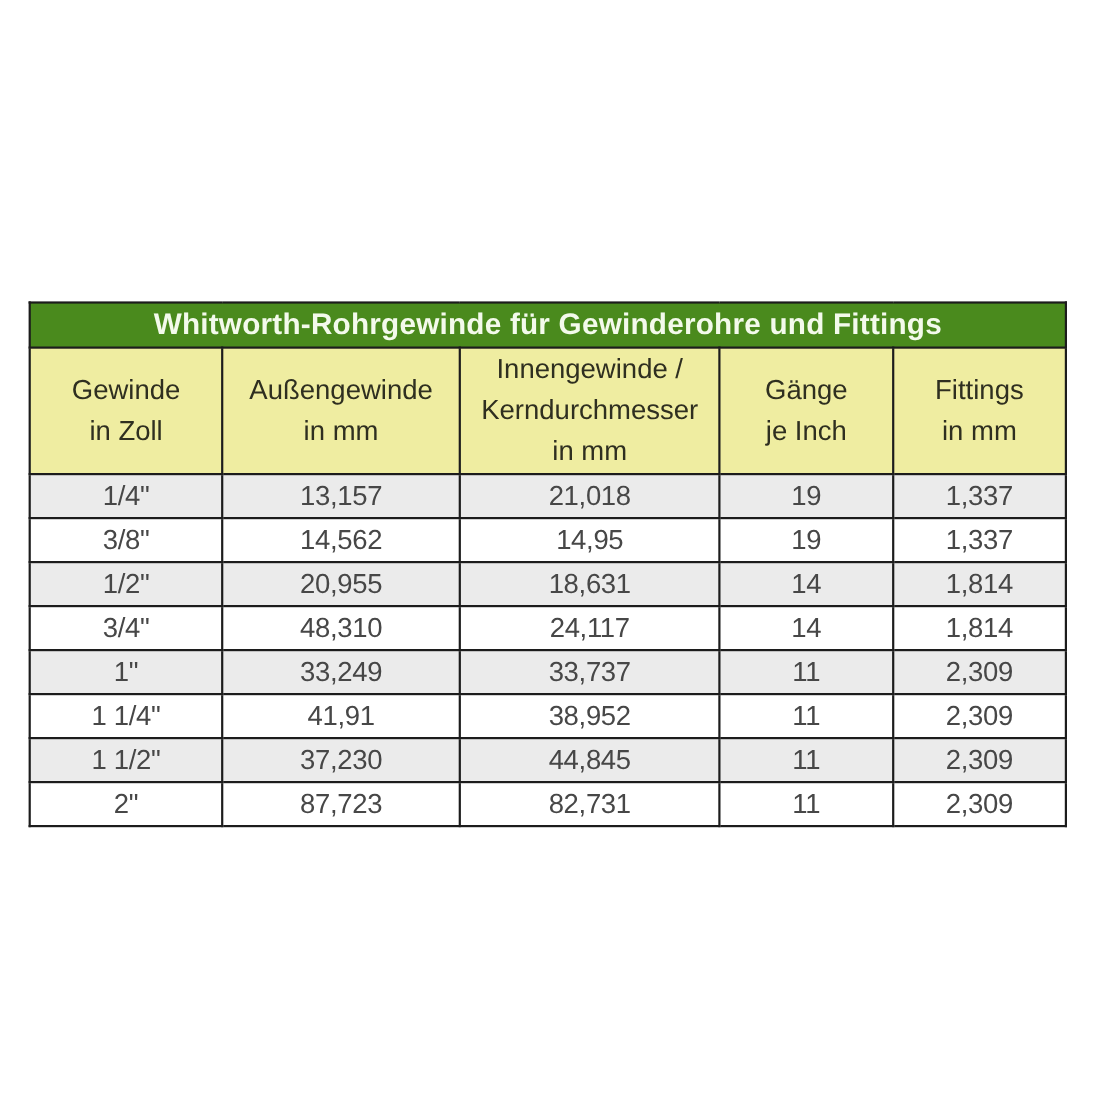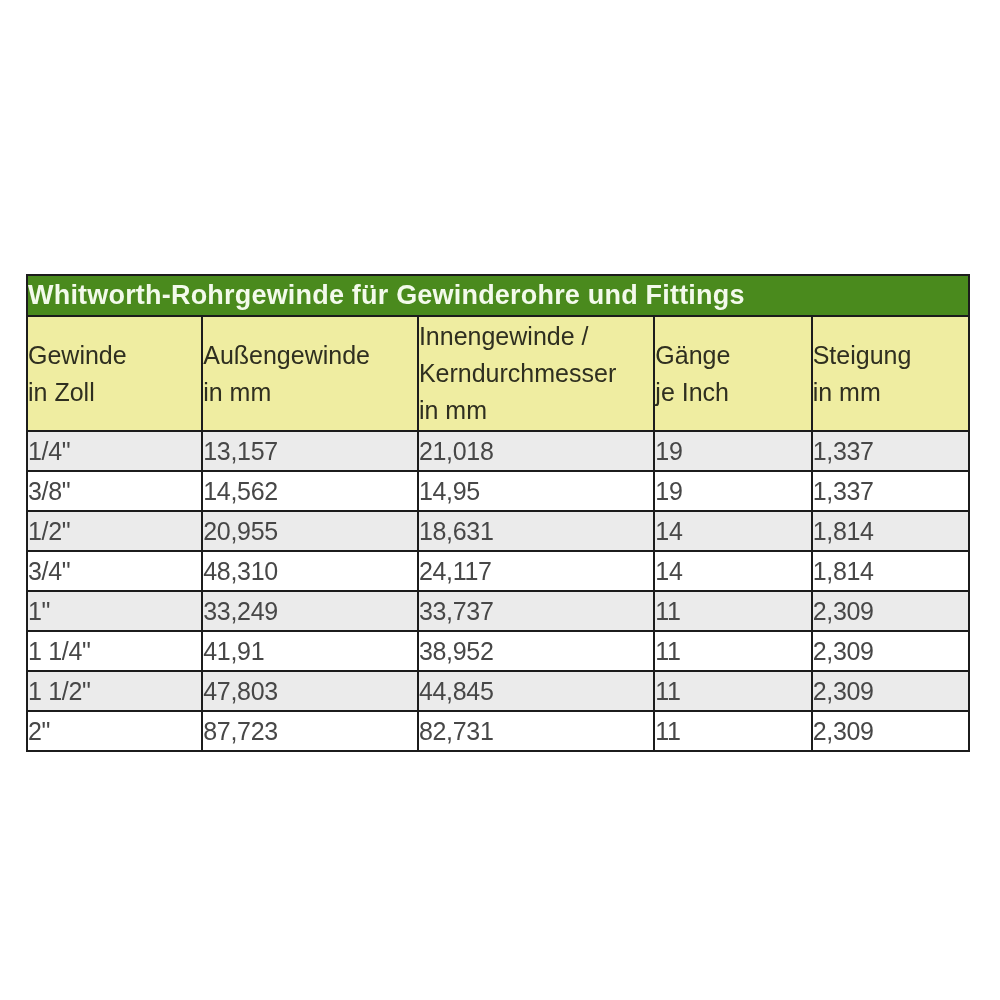--- a/index.html
+++ b/index.html
@@ -16,21 +16,21 @@
     width: 944px;
   }
   table.spec-table {
     width: 100%;
     border-collapse: collapse;
     table-layout: fixed;
     border: 2px solid #1c1c1c;
   }
   table.spec-table th, table.spec-table td {
     border: 2px solid #1c1c1c;
-    text-align: left;
+    text-align: center;
     vertical-align: middle;
   }
   th.title-cell {
     background: #4a8a1d;
     color: #f3faeb;
     height: 41px;
     font-size: 27px;
     font-weight: bold;
     letter-spacing: 0.2px;
   }
@@ -73,21 +73,21 @@
       <tr class="colhead-row">
           <th>Gewinde
 in Zoll</th>
           <th>Außengewinde
 in mm</th>
           <th>Innengewinde /
 Kerndurchmesser
 in mm</th>
           <th>Gänge
 je Inch</th>
-          <th>Steigung
+          <th>Fittings
 in mm</th>
         </tr>
     </thead>
     <tbody>
         <tr class="stripe">
           <td>1/4"</td>
           <td>13,157</td>
           <td>21,018</td>
           <td>19</td>
           <td>1,337</td>
@@ -122,21 +122,21 @@
         </tr>
         <tr>
           <td>1 1/4"</td>
           <td>41,91</td>
           <td>38,952</td>
           <td>11</td>
           <td>2,309</td>
         </tr>
         <tr class="stripe">
           <td>1 1/2"</td>
-          <td>47,803</td>
+          <td>37,230</td>
           <td>44,845</td>
           <td>11</td>
           <td>2,309</td>
         </tr>
         <tr>
           <td>2"</td>
           <td>87,723</td>
           <td>82,731</td>
           <td>11</td>
           <td>2,309</td>

